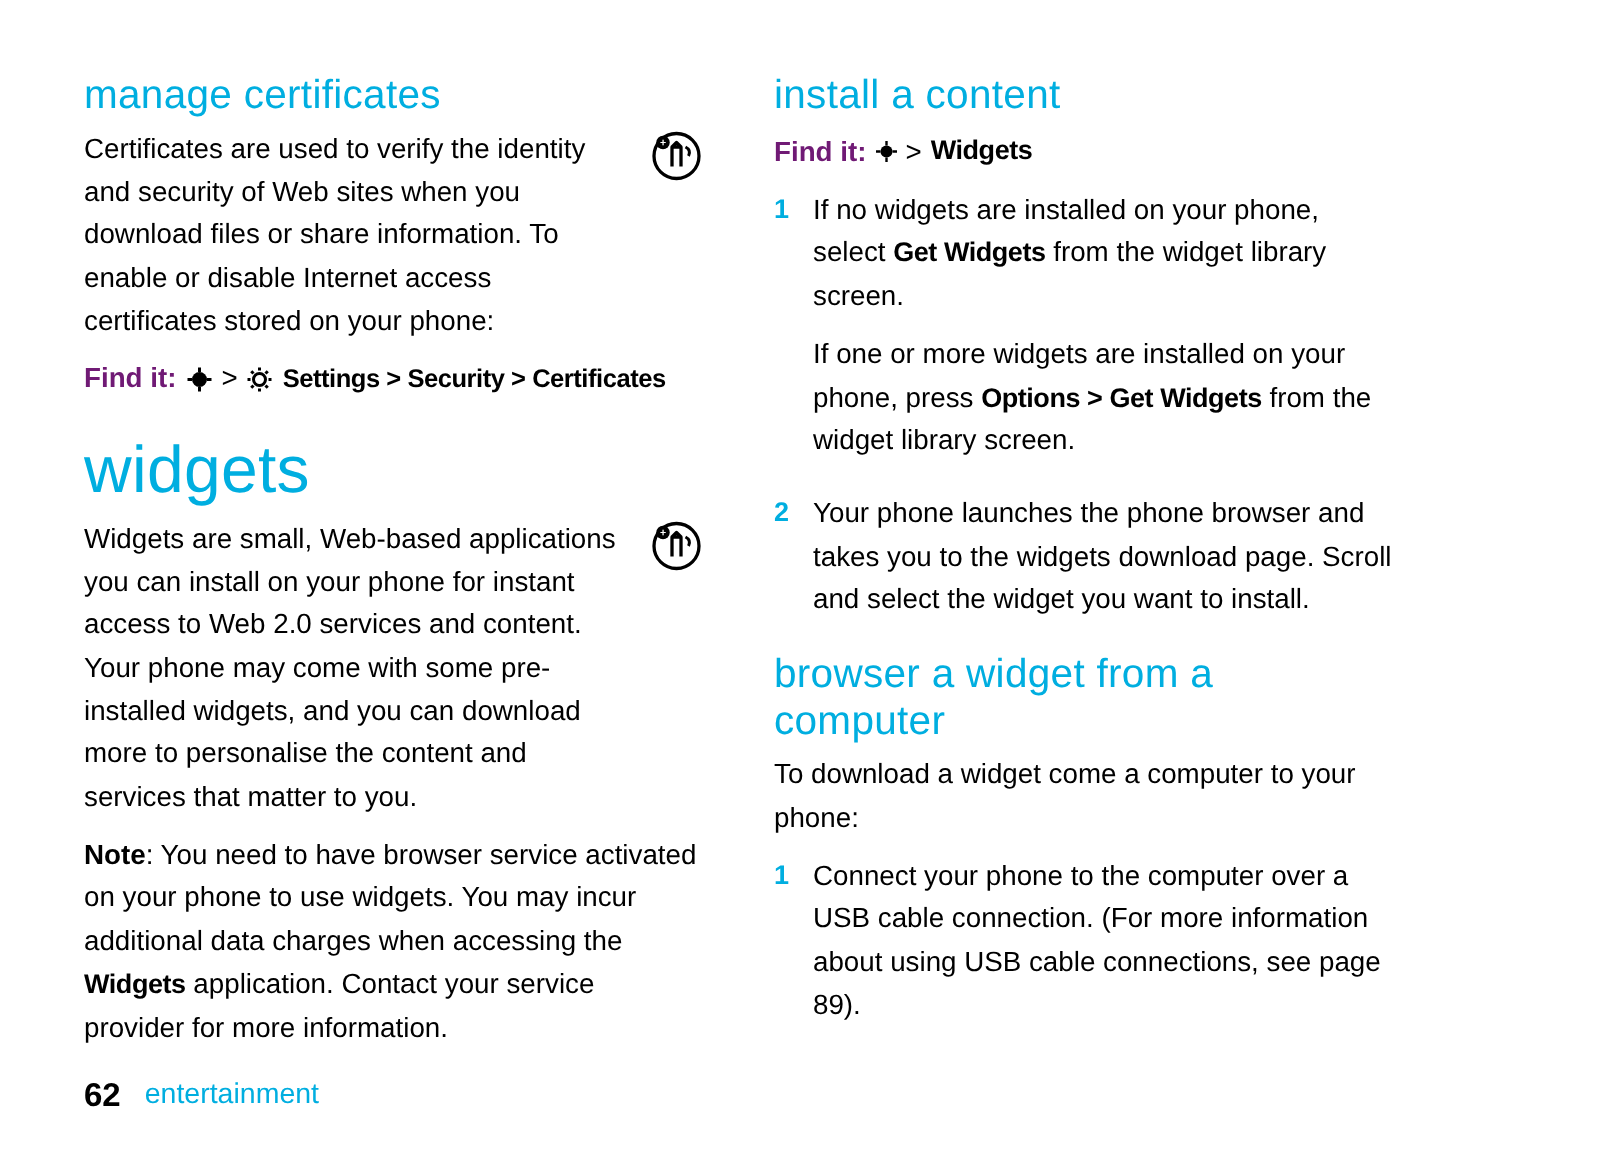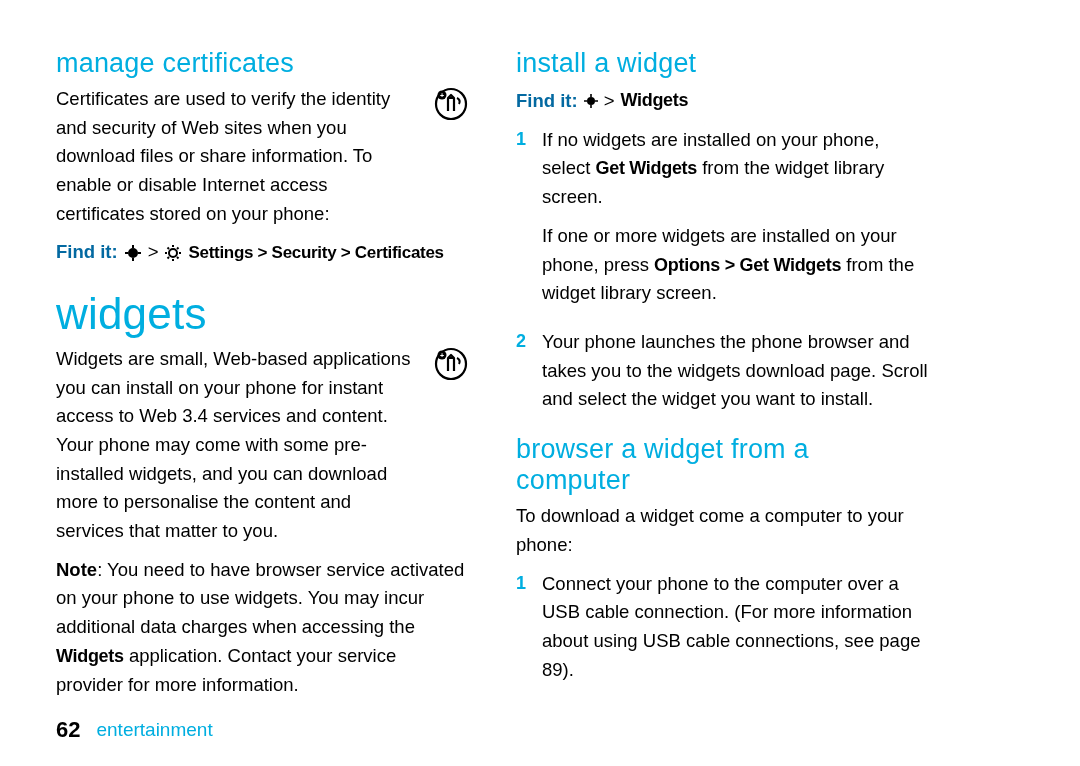--- a/index.html
+++ b/index.html
@@ -53,21 +53,21 @@
     padding-right: 48px;
   }
   .float-icon {
     position: absolute;
     top: 2px;
     right: 0;
     width: 34px;
     height: 34px;
   }
   .find-label {
-    color: #0369a1;
+    color: #701a75;
     font-weight: 700;
   }
   .find-line {
     font-size: 18.5px;
     line-height: 1.55;
     margin: 8px 0 10px 0;
     display: flex;
     align-items: center;
     flex-wrap: wrap;
     gap: 6px;
@@ -185,40 +185,40 @@
                 <path d="M5 13 L3.5 14.5"></path>
             </g>
           </svg>
         </span>
         <span class="condensed">Settings &gt; Security &gt; Certificates</span>
       </div>
 
       <h1 class="h1">widgets</h1>
 
       <div class="with-icon">
-        <p class="body-p">Widgets are small, Web-based applications you can install on your phone for instant access to Web 3.4 services and content. Your phone may come with some pre-installed widgets, and you can download more to personalise the content and services that matter to you.</p>
+        <p class="body-p">Widgets are small, Web-based applications you can install on your phone for instant access to Web 2.0 services and content. Your phone may come with some pre-installed widgets, and you can download more to personalise the content and services that matter to you.</p>
         <span class="float-icon">
           <svg viewBox="0 0 34 34" width="34" height="34">
             <circle cx="17" cy="17" r="15" fill="none" stroke="#000" stroke-width="2.2"></circle>
             <circle cx="8" cy="8" r="4.5" fill="#000"></circle>
             <text x="8" y="10.5" text-anchor="middle" fill="#fff" font-size="7" font-weight="bold">+</text>
             <path d="M14 24 L14 11 L20 11 L20 24 M14 11 L17 8 L20 11" fill="none" stroke="#000" stroke-width="2.2" stroke-linejoin="round"></path>
             <path d="M23 11 Q27 13 25 17" fill="none" stroke="#000" stroke-width="2"></path>
           </svg>
         </span>
       </div>
 
       <p class="body-p">
         <b>Note</b><span>: You need to have browser service activated on your phone to use widgets. You may incur additional data charges when accessing the </span><span class="bold-sans">Widgets</span><span> application. Contact your service provider for more information.</span>
       </p>
     </div>
 
     <div class="col">
 
-      <h2 class="h2">install a widget</h2>
+      <h2 class="h2">install a content</h2>
 
       <div class="find-line">
         <span class="find-label">Find it:</span>
         <span class="small-icon">
           <svg viewBox="0 0 14 14" width="14" height="14">
             <circle cx="7" cy="7" r="4" fill="#000"></circle>
             <path d="M7 0 L7 3 M7 11 L7 14 M0 7 L3 7 M11 7 L14 7" stroke="#000" stroke-width="1.6"></path>
           </svg>
         </span>
         <span>&gt;</span>

